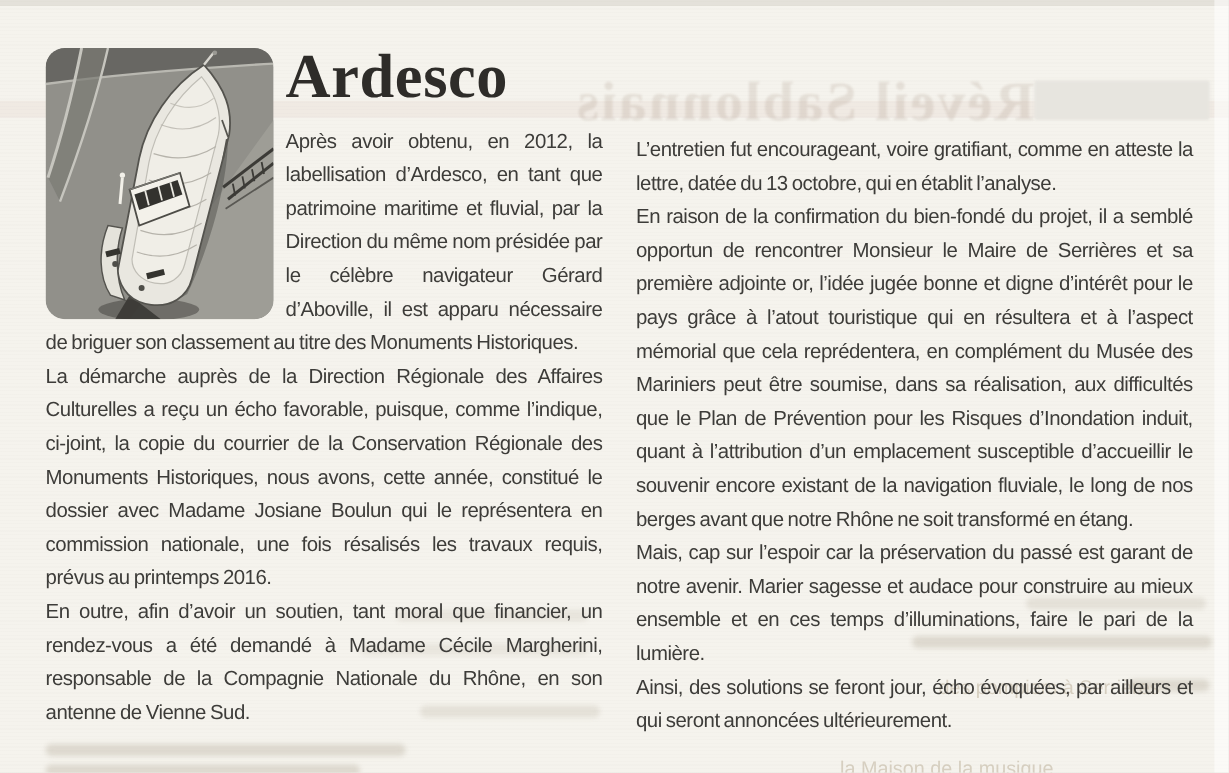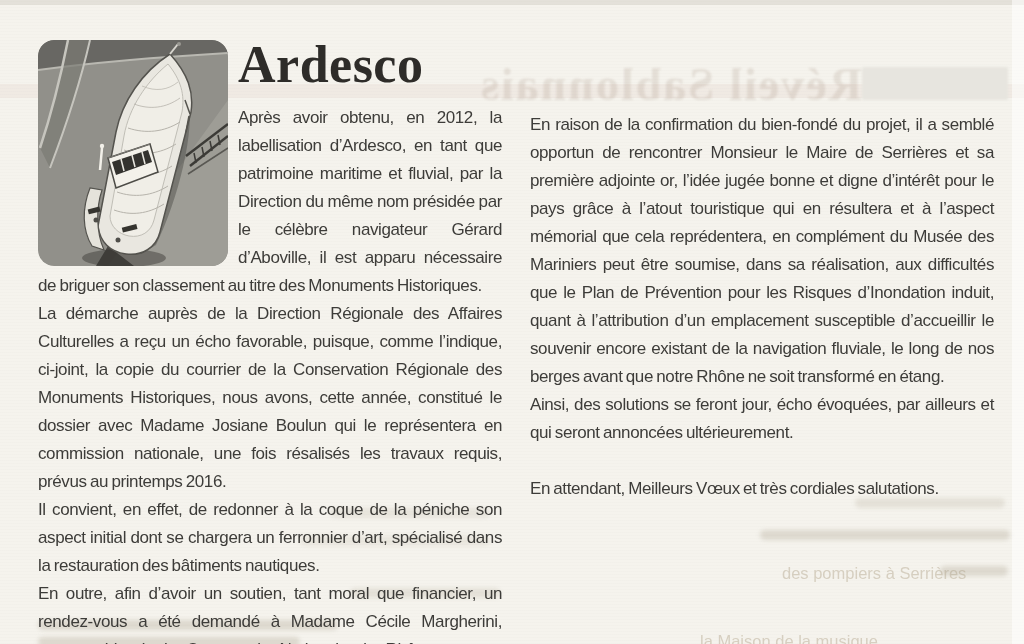--- a/index.html
+++ b/index.html
@@ -147,24 +147,25 @@
             <line x1="180" y1="95" x2="182" y2="105" stroke="#3c3b37" stroke-width="1.5"></line>
 
             <line x1="147" y1="60" x2="152" y2="74" stroke="#55544e" stroke-width="1.5"></line>
             <line x1="151" y1="76" x2="148" y2="92" stroke="#55544e" stroke-width="1.5"></line>
           </g>
         </svg>
       </div>
       <h1 class="title">Ardesco</h1>
       <p>Après avoir obtenu, en 2012, la labellisation d’Ardesco, en tant que patrimoine maritime et fluvial, par la Direction du même nom présidée par le célèbre navigateur Gérard d’Aboville, il est apparu nécessaire de briguer son classement au titre des Monuments Historiques.</p>
       <p>La démarche auprès de la Direction Régionale des Affaires Culturelles a reçu un écho favorable, puisque, comme l’indique, ci-joint, la copie du courrier de la Conservation Régionale des Monuments Historiques, nous avons, cette année, constitué le dossier avec Madame Josiane Boulun qui le représentera en commission nationale, une fois résalisés les travaux requis, prévus au printemps 2016.</p>
-      <p>Il convient, en effet, de redonner à la coque de la péniche son aspect initial dont se chargera un ferronnier d’art, spécialisé dans la restauration des bâtiments nautiques.</p>
       <p>En outre, afin d’avoir un soutien, tant moral que financier, un rendez-vous a été demandé à Madame Cécile Margherini, responsable de la Compagnie Nationale du Rhône, en son antenne de Vienne Sud.</p>
     </div>
 
     <div class="col col-right">
+      <p>L’entretien fut encourageant, voire gratifiant, comme en atteste la lettre, datée du 13 octobre, qui en établit l’analyse.</p>
       <p>En raison de la confirmation du bien-fondé du projet, il a semblé opportun de rencontrer Monsieur le Maire de Serrières et sa première adjointe or, l’idée jugée bonne et digne d’intérêt pour le pays grâce à l’atout touristique qui en résultera et à l’aspect mémorial que cela reprédentera, en complément du Musée des Mariniers peut être soumise, dans sa réalisation, aux difficultés que le Plan de Prévention pour les Risques d’Inondation induit, quant à l’attribution d’un emplacement susceptible d’accueillir le souvenir encore existant de la navigation fluviale, le long de nos berges avant que notre Rhône ne soit transformé en étang.</p>
+      <p>Mais, cap sur l’espoir car la préservation du passé est garant de notre avenir.  Marier sagesse et audace pour construire au mieux ensemble et en ces temps d’illuminations, faire le pari de la lumière.</p>
       <p>Ainsi, des solutions se feront jour, écho évoquées, par ailleurs et qui seront annoncées ultérieurement.</p>
       <p class="closing">En attendant, Meilleurs Vœux et très cordiales salutations.</p>
     </div>
 
   </div>
 </div>
 
 </body></html>

